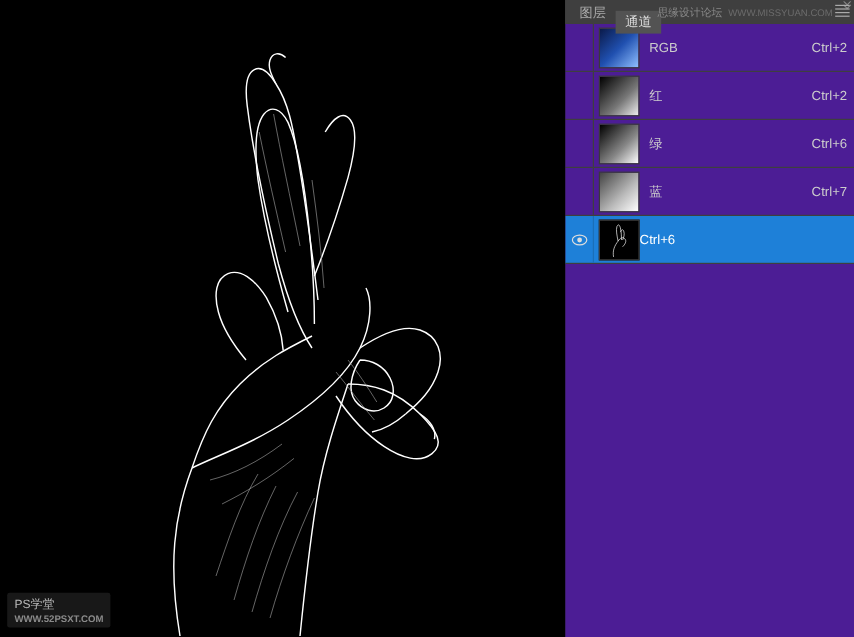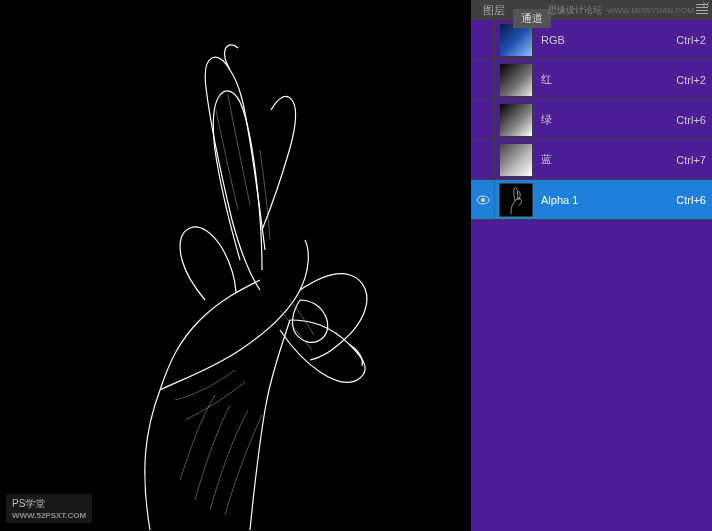--- a/index.html
+++ b/index.html
@@ -282,21 +282,20 @@
               <circle cx="7" cy="5" r="2" fill="#ddd"></circle>
             </svg>
           </div>
           <div class="thumb alpha"><svg viewBox="0 0 34 34">
               <g fill="none" stroke="#fff" stroke-width="0.6">
                 <path d="M12 32 C11 26 13 22 16 18 C18 15 20 14 22 16 C24 18 22 21 20 23"></path>
                 <path d="M16 18 C15 13 14 8 15 5 C16 3 17 3 18 6 C19 10 19 14 19 17"></path>
                 <path d="M18 10 C19 8 20 7 21 9 C22 12 21 15 20 17"></path>
               </g>
             </svg></div>
-          <div class="channel-name">Alpha 1</div>
           <div class="channel-shortcut">Ctrl+6</div>
         </div>
       </div>
   </div>
 </div>
 
 <div class="watermark-bottom">
   <div>PS学堂</div>
   <div class="watermark-sub">WWW.52PSXT.COM</div>
 </div>

